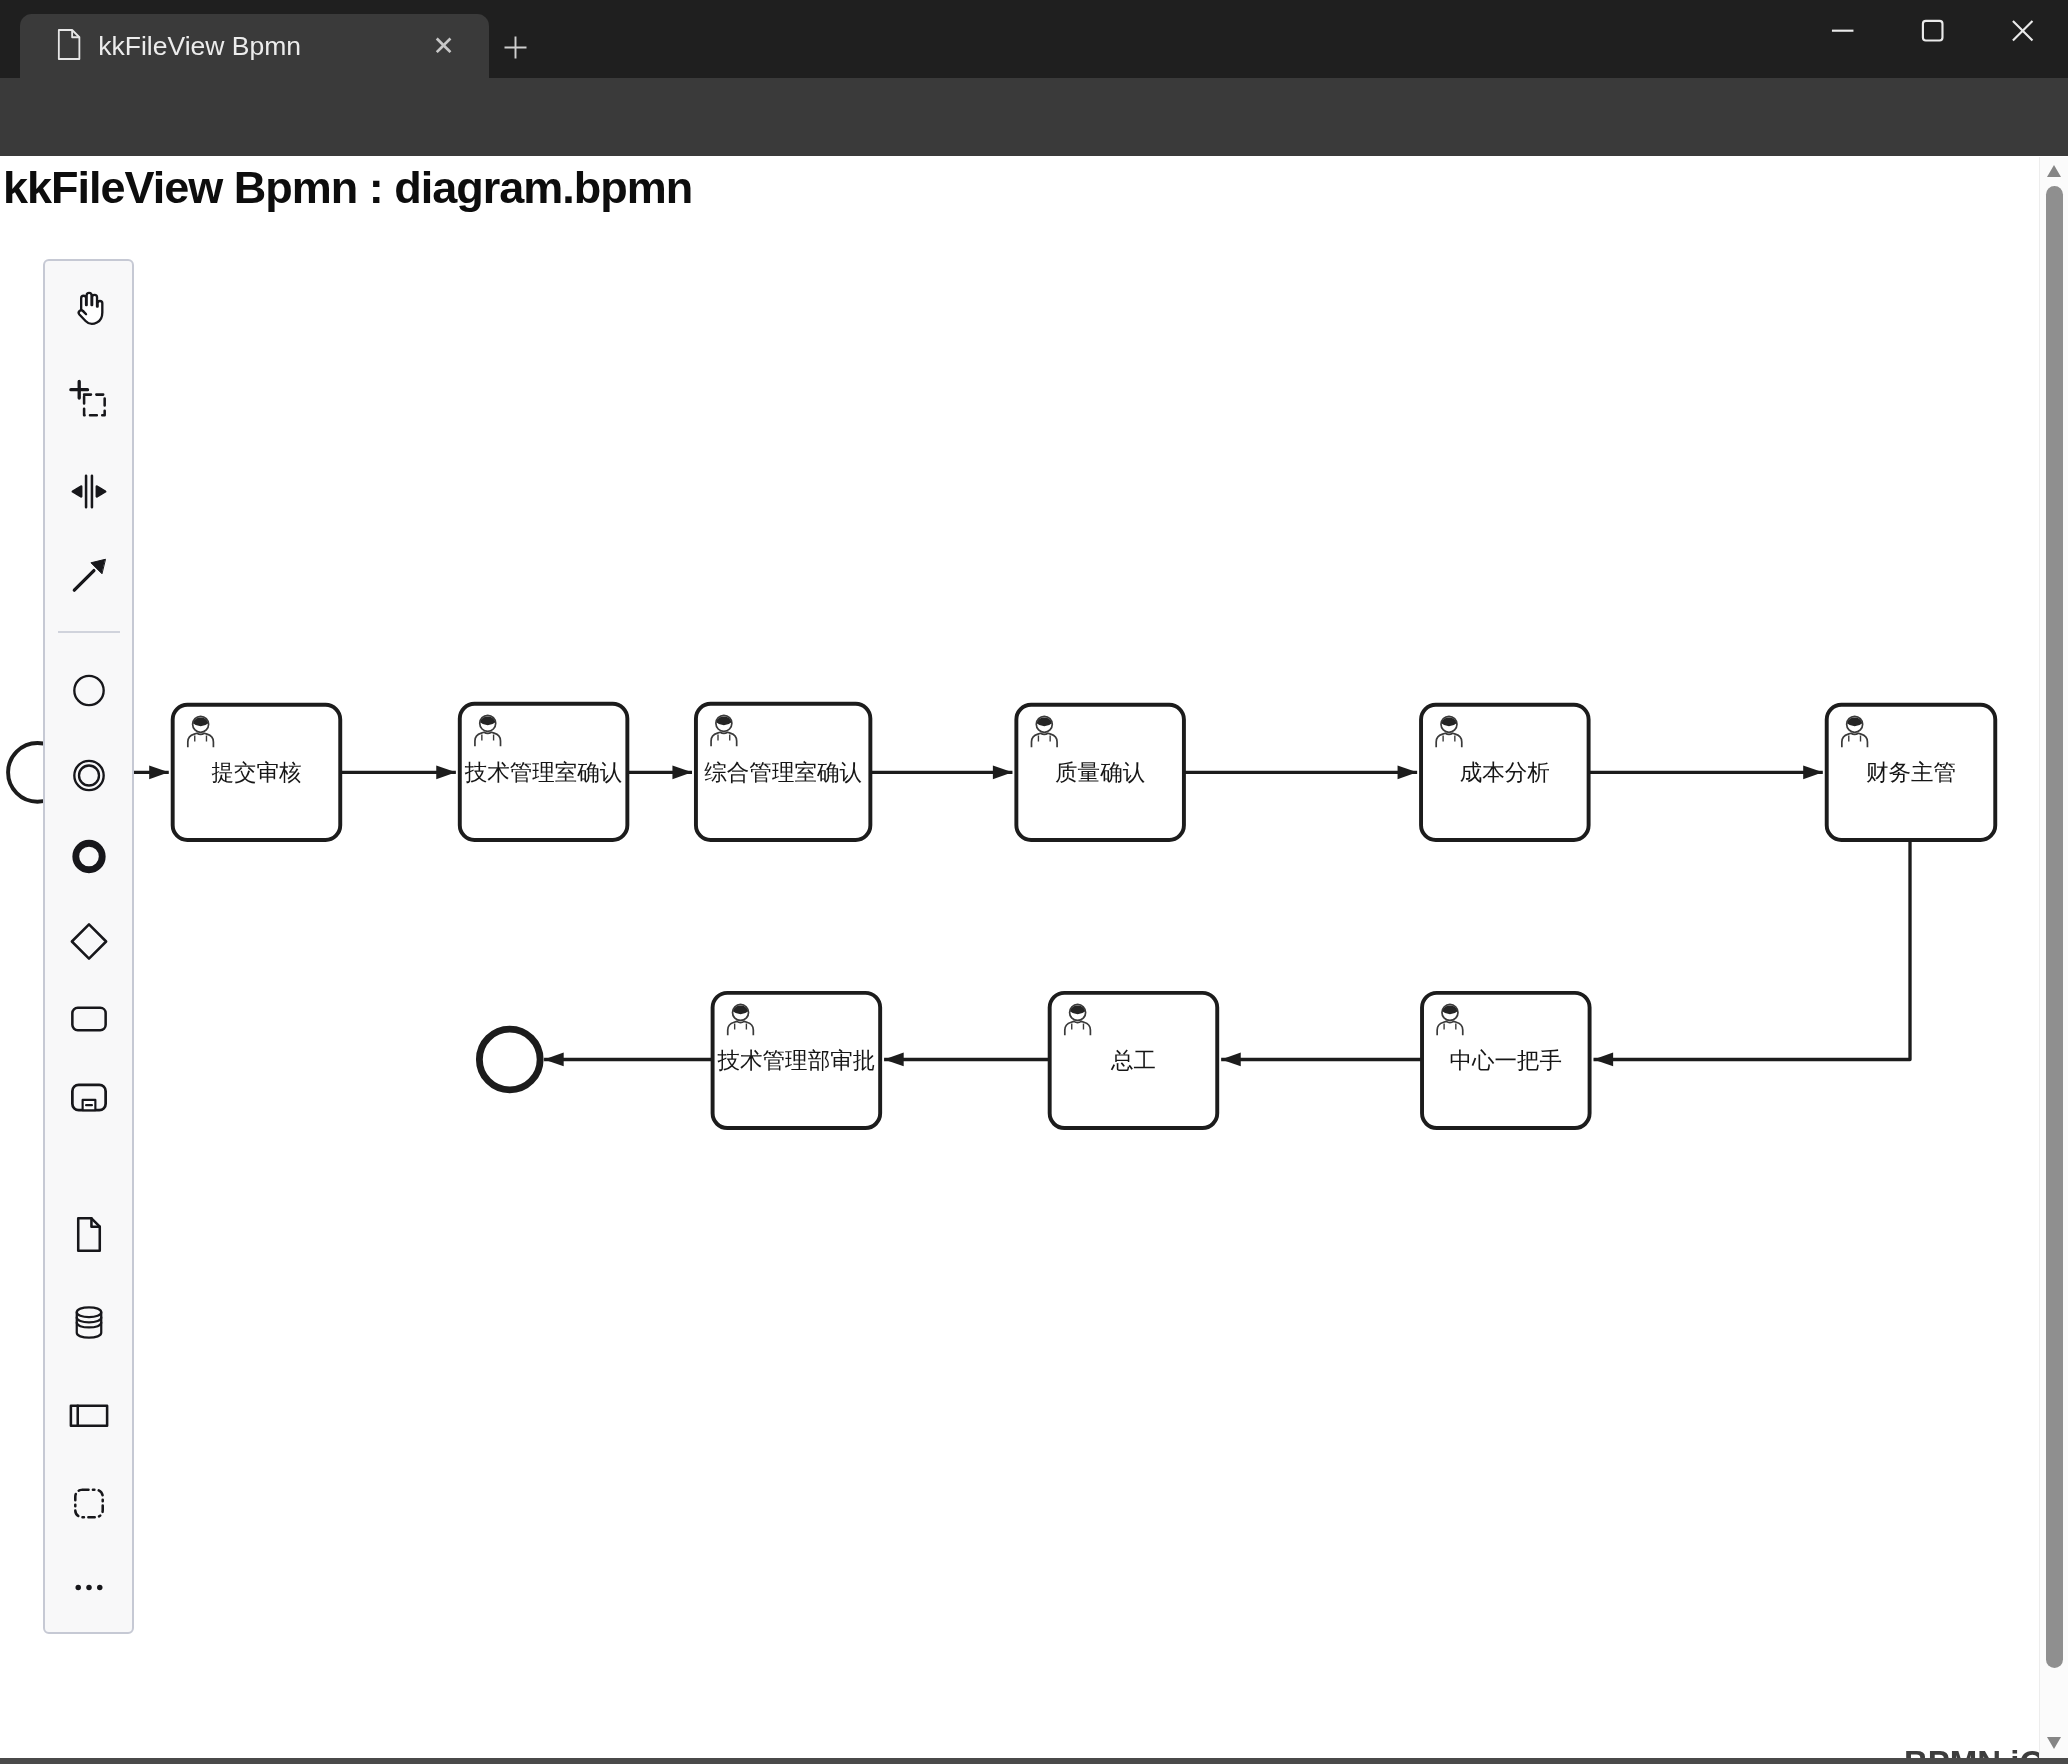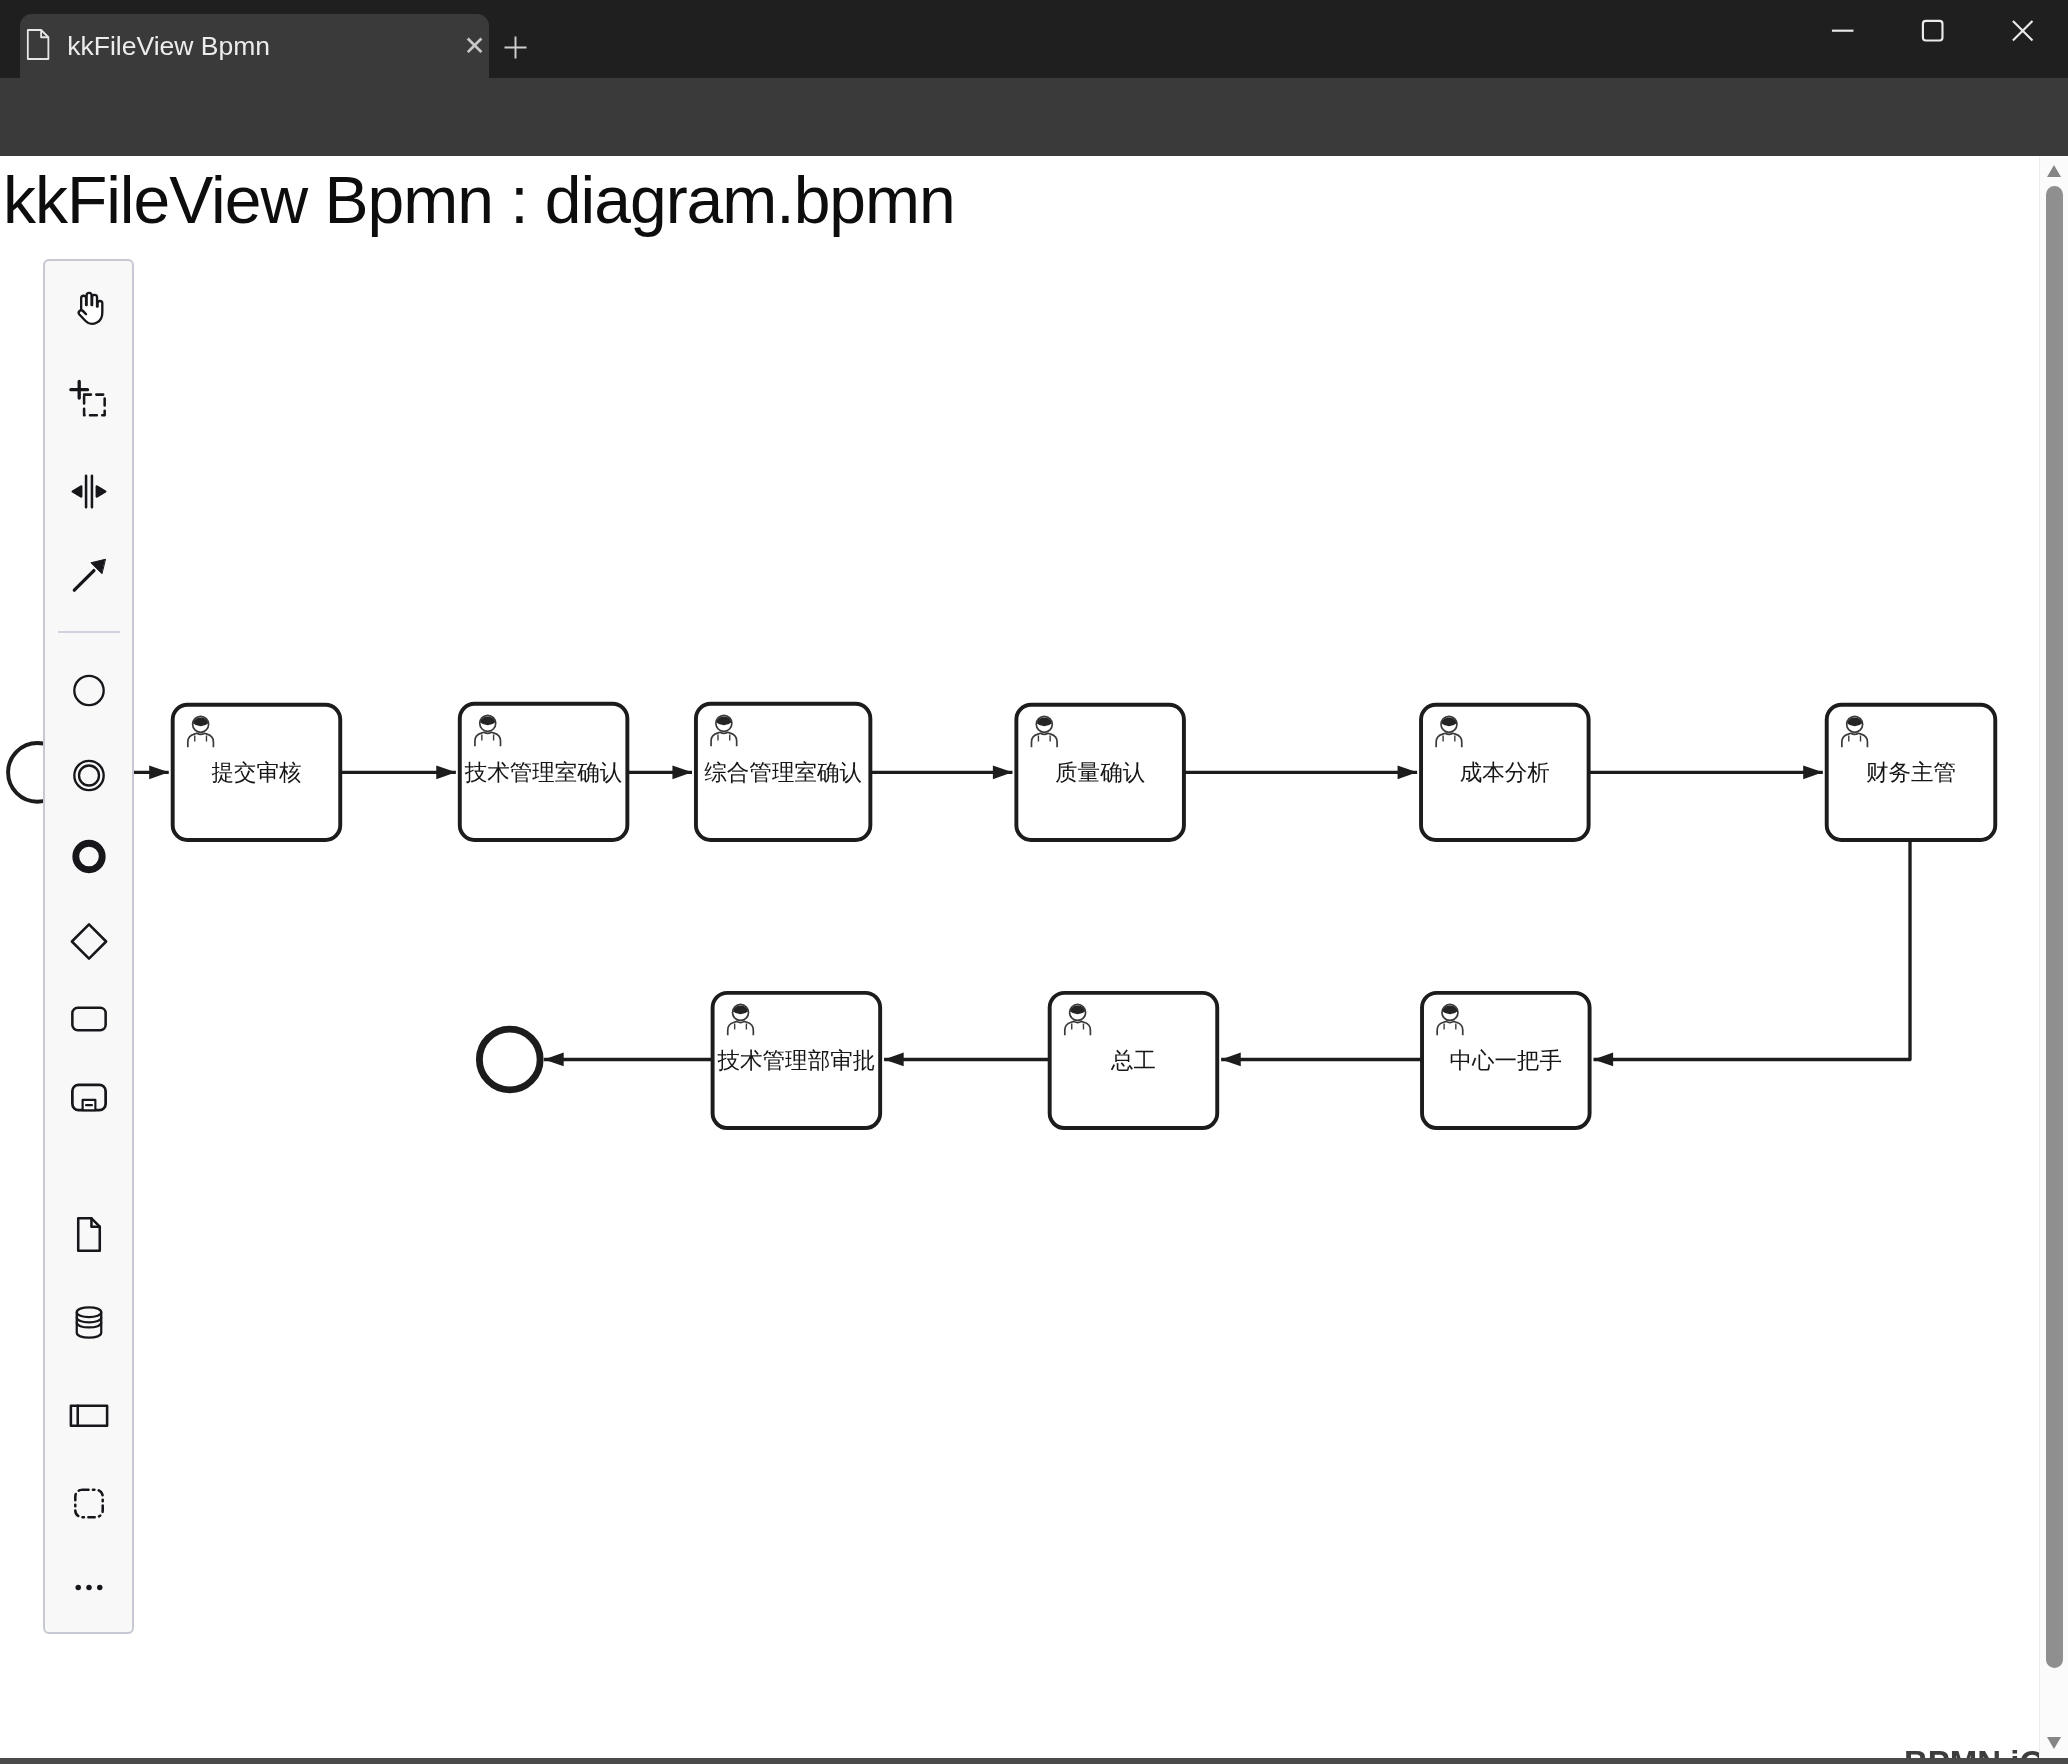--- a/index.html
+++ b/index.html
@@ -2,40 +2,40 @@
 <html><head>
 <meta charset="utf-8">
 <style>
   * { margin:0; padding:0; box-sizing:border-box; }
   html,body { width:2068px; height:1764px; background:#fff; font-family:"Liberation Sans","DejaVu Sans",sans-serif; }
   #root { position:relative; width:2068px; height:1764px; overflow:hidden; background:#fff; }
 
   
   .tabstrip { position:absolute; left:0; top:0; width:2068px; height:78px; background:#1f1f1f; }
   .tab { position:absolute; left:19.6px; top:13.7px; width:469px; height:65px; background:#3a3a3a;
-         border-radius:11.8px 11.8px 0 0; display:flex; align-items:center; padding:0 3px; gap:15.7px; }
+         border-radius:11.8px 11.8px 0 0; display:flex; align-items:center; padding:0 34px; gap:15.7px; }
   .tab-title { color:#ececec; font-size:26.5px; flex:1; white-space:nowrap; overflow:hidden; }
   .tab-close { color:#c8c8c8; font-size:26.5px; line-height:1; cursor:default; }
   .newtab { position:absolute; left:490px; top:21.6px; width:51px; height:51px; display:flex; align-items:center; justify-content:center; }
   .wincontrols { position:absolute; right:0; top:0; height:61px; display:flex; }
   .winbtn { width:90px; height:61px; display:flex; align-items:center; justify-content:center; }
 
   .toolbar { position:absolute; left:0; top:78px; width:2068px; height:78px; background:#3a3a3a; }
   .navbtn { position:absolute; top:96px; width:45px; height:45px; display:flex; align-items:center; justify-content:center; }
   .omnibox { position:absolute; left:287px; top:87px; width:1234px; height:57px; background:#2a2a2a;
              border-radius:28px; display:flex; align-items:center; padding:0 21.6px; gap:13.7px; }
   .url { font-size:26.5px; white-space:nowrap; overflow:hidden; flex:1; letter-spacing:0.2px; }
   .url .dim { color:#9a9a9a; } .url .domain { color:#eaeaea; font-weight:bold; }
   .ext { position:absolute; top:93px; width:47px; height:47px; display:flex; align-items:center; justify-content:center; }
   .divider { position:absolute; left:1780px; top:96px; width:2px; height:41px; background:#5b5b5b; }
   .avatar { position:absolute; left:1897px; top:92px; width:49px; height:49px; border-radius:50%; overflow:hidden; }
 
   
   .page { position:absolute; left:0; top:157px; width:2068px; height:1607px; background:#fff; }
-  h1.doc-title { position:absolute; left:2.9px; top:4.9px; font-size:66px; font-weight:400; color:#0d0d0d; letter-spacing:-1px; }
+  h1.doc-title { position:absolute; left:2.9px; top:4.9px; font-size:45px; font-weight:700; color:#0d0d0d; letter-spacing:-1px; }
 
   .palette { position:absolute; left:43px; top:102px; width:91px; height:1375px; background:#f8f8f9;
              border:2px solid #c6c9d4; border-radius:5.9px; z-index:5; }
   .pal-item { position:absolute; left:50%; transform:translateX(-50%); width:47px; height:47px; cursor:pointer; }
   .pal-sep { position:absolute; left:12.7px; width:62px; height:0; border-top:2px solid #d0d3dc; }
 
   #bpmn-canvas { position:absolute; left:0; top:0; width:2068px; height:1607px; z-index:1; }
   #bpmn-canvas .flow { fill:none; stroke:#1c1c1c; stroke-width:3.4; stroke-linejoin:round; }
   #bpmn-canvas .task rect { fill:#fff; stroke:#1c1c1c; stroke-width:4; }
   #bpmn-canvas .task text { font-family:"Liberation Sans","DejaVu Sans",sans-serif; font-size:23px; fill:#161616; text-anchor:middle; }

